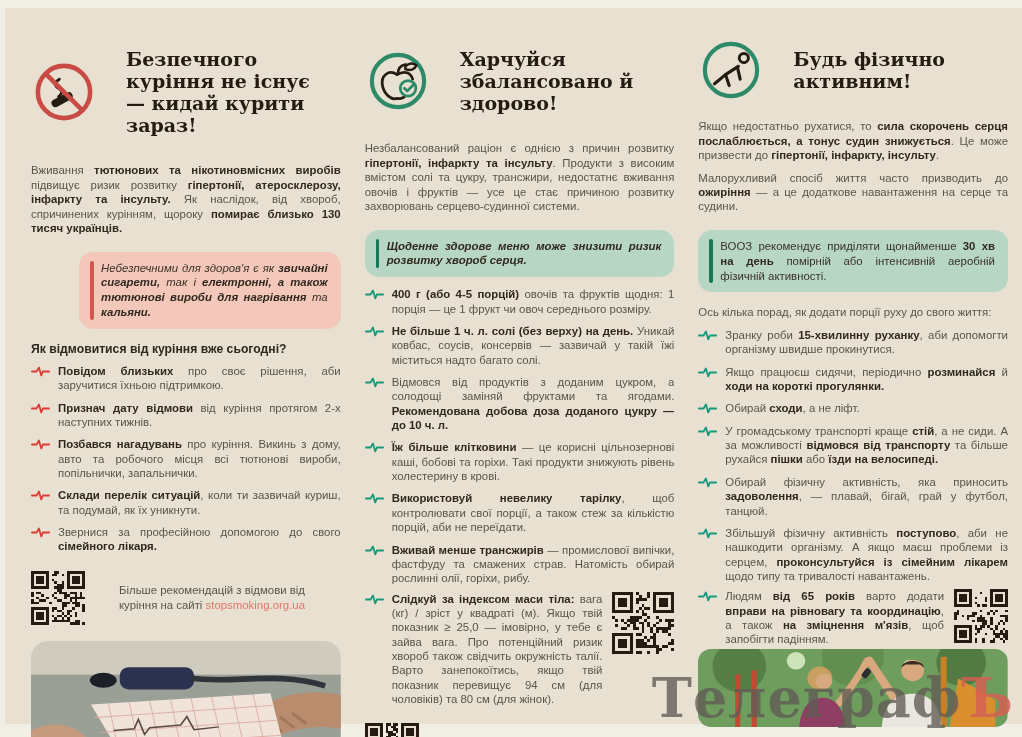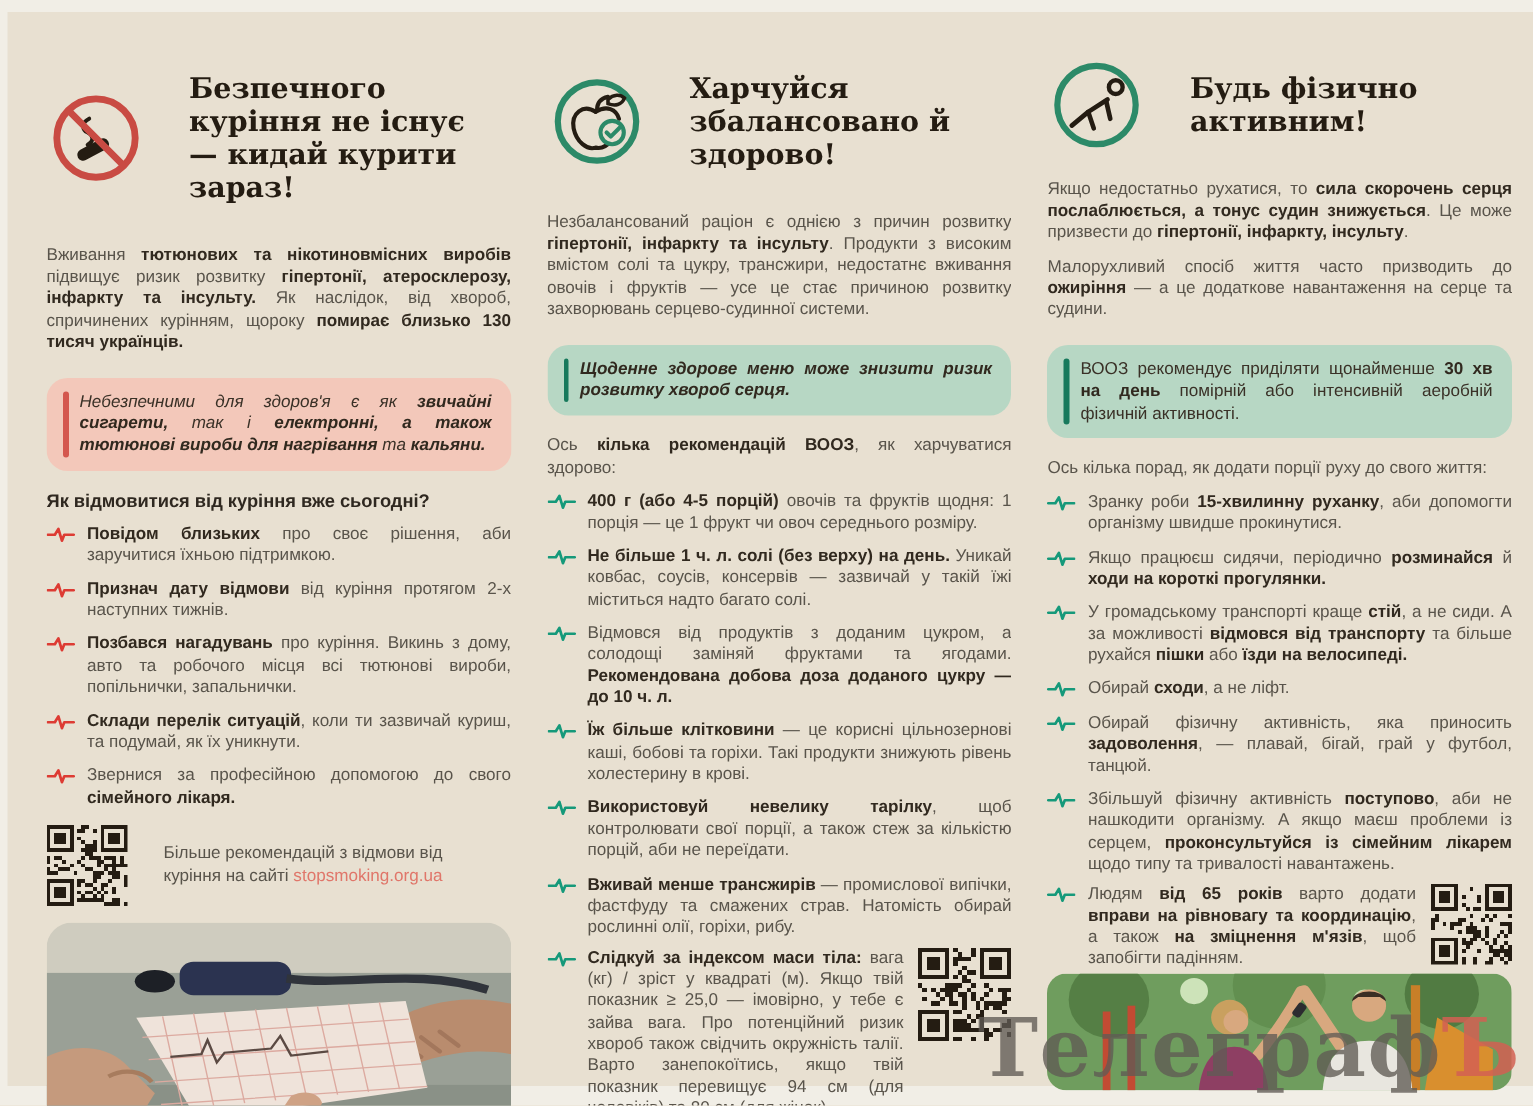--- a/index.html
+++ b/index.html
@@ -23,40 +23,40 @@
   .title{
     font-family:"DejaVu Serif","Liberation Serif",serif;
     font-weight:700;font-size:19px;line-height:1.16;color:#241c12;margin:16px;
   }
   .body-p{font-size:11.4px;line-height:1.27;color:#59544b;text-align:justify;margin:0 0 8px;}
   .s-b{font-weight:700;color:#31291f;}
   .s-i{font-style:italic;}
   .s-bi{font-weight:700;font-style:italic;color:#31291f;}
   .s-link{color:#e0766a;}
   .callout{position:relative;border-radius:14px;padding:9px 13px 9px 22px;margin:8px 0 10px;}
-  .callout.pink{background:#f3c8ba;}
+  .callout.pink{background:#f3c8ba;margin-left:48px;}
   .callout.green{background:#b7d7c4;}
   .callout .bar{position:absolute;left:11px;top:9px;bottom:9px;width:3.5px;border-radius:2px;background:#d4574e;}
   .callout.green .bar{background:#17795c;}
   .callout-text{margin:0;font-size:11.4px;line-height:1.3;color:#3a3127;text-align:justify;}
   .sec{font-size:12.2px;font-weight:700;color:#2f2820;margin:3px 0 8px;}
   .sec-plain{margin:3px 0 8px;}
   .tips{list-style:none;margin:0;padding:0;display:flex;flex-direction:column;gap:8px;}
   .tip{display:flex;gap:8px;}
   .pulse{flex:none;width:19px;margin-top:2px;color:#dd3b33;}
   .pulse svg{width:19px;height:11px;display:block;}
   .col-food .pulse,.col-active .pulse{color:#15997a;}
   .tip-text{margin:0;font-size:11.4px;line-height:1.26;color:#59544b;text-align:justify;}
   .tip-qr-row{display:flex;gap:10px;align-items:flex-start;margin-top:6px;}
   .tip-qr-row .tip{flex:1;justify-content:flex-end;}
   .qr{width:54px;height:54px;flex:none;}
   .qr.qr-lg{width:62px;height:62px;}
   .qr svg{width:100%;height:100%;display:block;}
   .qr-row{display:flex;gap:16px;align-items:center;margin:11px 0 9px;}
-  .qr-cap{font-size:11.4px;line-height:1.3;color:#59544b;margin:8px;max-width:226px;}
+  .qr-cap{font-size:11.4px;line-height:1.3;color:#59544b;margin:18px;max-width:226px;}
   .photo{margin:2px 0 9px;border-radius:17px;overflow:hidden;flex:none;}
   .photo svg{width:100%;height:100%;display:block;}
   .photo.ecg{height:140px;}
   .photo.park{height:78px;border-radius:13px;}
   .watermark{
     position:absolute;right:8px;bottom:12px;z-index:6;
     font-family:"DejaVu Serif","Liberation Serif",serif;font-weight:700;
     font-size:54px;line-height:1;color:rgba(96,91,84,0.78);letter-spacing:1px;
   }
   .watermark .accent{color:rgba(210,96,82,0.85);}
@@ -293,21 +293,20 @@
             <path d="M43 44l3 3 7-7" fill="none" stroke="#2c8a68" stroke-width="3" stroke-linecap="round" stroke-linejoin="round"></path>
           </svg>
         </span>
         <h1 class="title">Харчуйся збалансовано й здорово!</h1>
       </header>
       <p class="body-p">Незбалансований раціон є однією з причин розвитку <span class="s-b">гіпертонії, інфаркту та інсульту</span>. Продукти з високим вмістом солі та цукру, трансжири, недостатнє вживання овочів і фруктів — усе це стає причиною розвитку захворювань серцево-судинної системи.</p>
       <div class="callout green">
         <span class="bar"></span>
         <p class="callout-text"><span class="s-bi">Щоденне здорове меню може знизити ризик розвитку хвороб серця.</span></p>
       </div>
-      <p class="body-p sec-plain">Ось <span class="s-b">кілька рекомендацій ВООЗ</span>, як харчуватися здорово:</p>
       <ul class="tips">
   <li class="tip">
     <span class="pulse">
       <svg viewBox="0 0 24 14">
                 <path d="M1 7h6l3-5 3 10 2-5h8" fill="none" stroke="currentColor" stroke-width="2.3" stroke-linecap="round" stroke-linejoin="round"></path>
               </svg>
     </span>
     <p class="tip-text"><span class="s-b">400 г (або 4-5 порцій)</span> овочів та фруктів щодня: 1 порція — це 1 фрукт чи овоч середнього розміру.</p>
   </li>
 
@@ -655,30 +654,30 @@
     </span>
     <p class="tip-text">Якщо працюєш сидячи, періодично <span class="s-b">розминайся</span> й <span class="s-b">ходи на короткі прогулянки.</span></p>
   </li>
 
   <li class="tip">
     <span class="pulse">
       <svg viewBox="0 0 24 14">
                 <path d="M1 7h6l3-5 3 10 2-5h8" fill="none" stroke="currentColor" stroke-width="2.3" stroke-linecap="round" stroke-linejoin="round"></path>
               </svg>
     </span>
+    <p class="tip-text">Обирай <span class="s-b">сходи</span>, а не ліфт.</p>
+  </li>
+
+  <li class="tip">
+    <span class="pulse">
+      <svg viewBox="0 0 24 14">
+                <path d="M1 7h6l3-5 3 10 2-5h8" fill="none" stroke="currentColor" stroke-width="2.3" stroke-linecap="round" stroke-linejoin="round"></path>
+              </svg>
+    </span>
     <p class="tip-text">У громадському транспорті краще <span class="s-b">стій</span>, а не сиди. А за можливості <span class="s-b">відмовся від транспорту</span> та більше рухайся <span class="s-b">пішки</span> або <span class="s-b">їзди на велосипеді.</span></p>
-  </li>
-
-  <li class="tip">
-    <span class="pulse">
-      <svg viewBox="0 0 24 14">
-                <path d="M1 7h6l3-5 3 10 2-5h8" fill="none" stroke="currentColor" stroke-width="2.3" stroke-linecap="round" stroke-linejoin="round"></path>
-              </svg>
-    </span>
-    <p class="tip-text">Обирай <span class="s-b">сходи</span>, а не ліфт.</p>
   </li>
 
   <li class="tip">
     <span class="pulse">
       <svg viewBox="0 0 24 14">
                 <path d="M1 7h6l3-5 3 10 2-5h8" fill="none" stroke="currentColor" stroke-width="2.3" stroke-linecap="round" stroke-linejoin="round"></path>
               </svg>
     </span>
     <p class="tip-text">Обирай фізичну активність, яка приносить <span class="s-b">задоволення</span>, — плавай, бігай, грай у футбол, танцюй.</p>
   </li>

